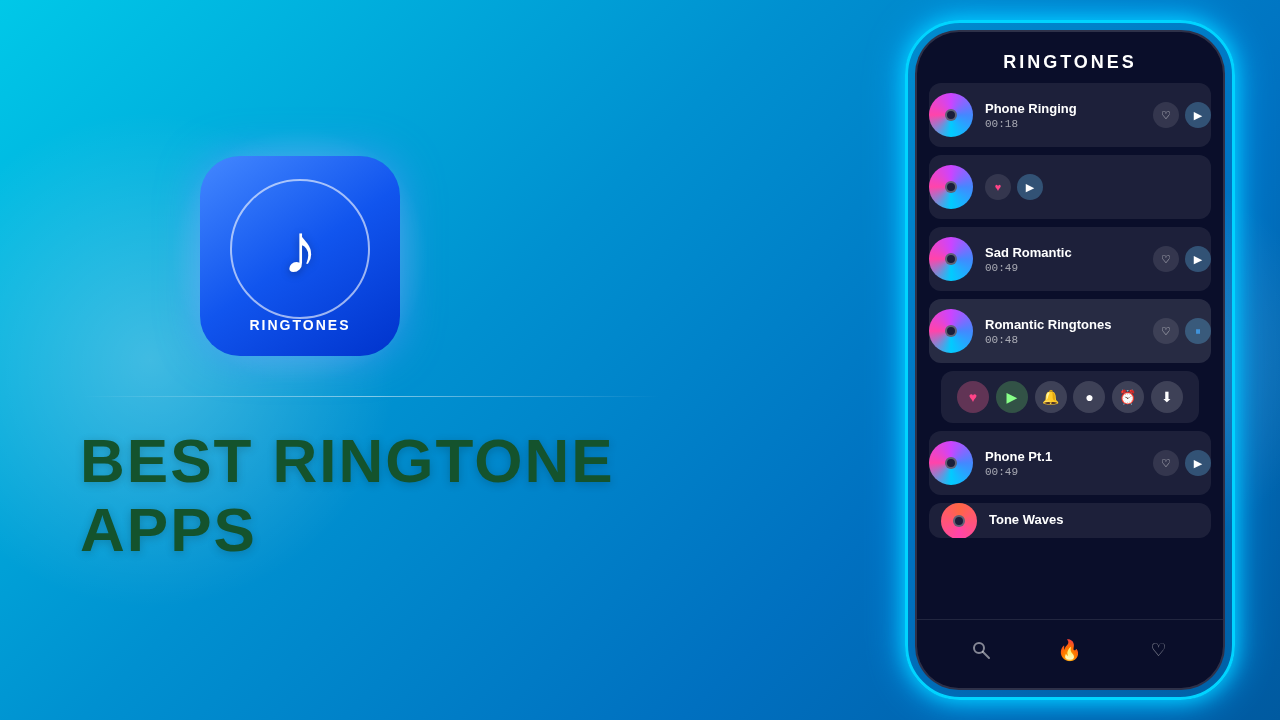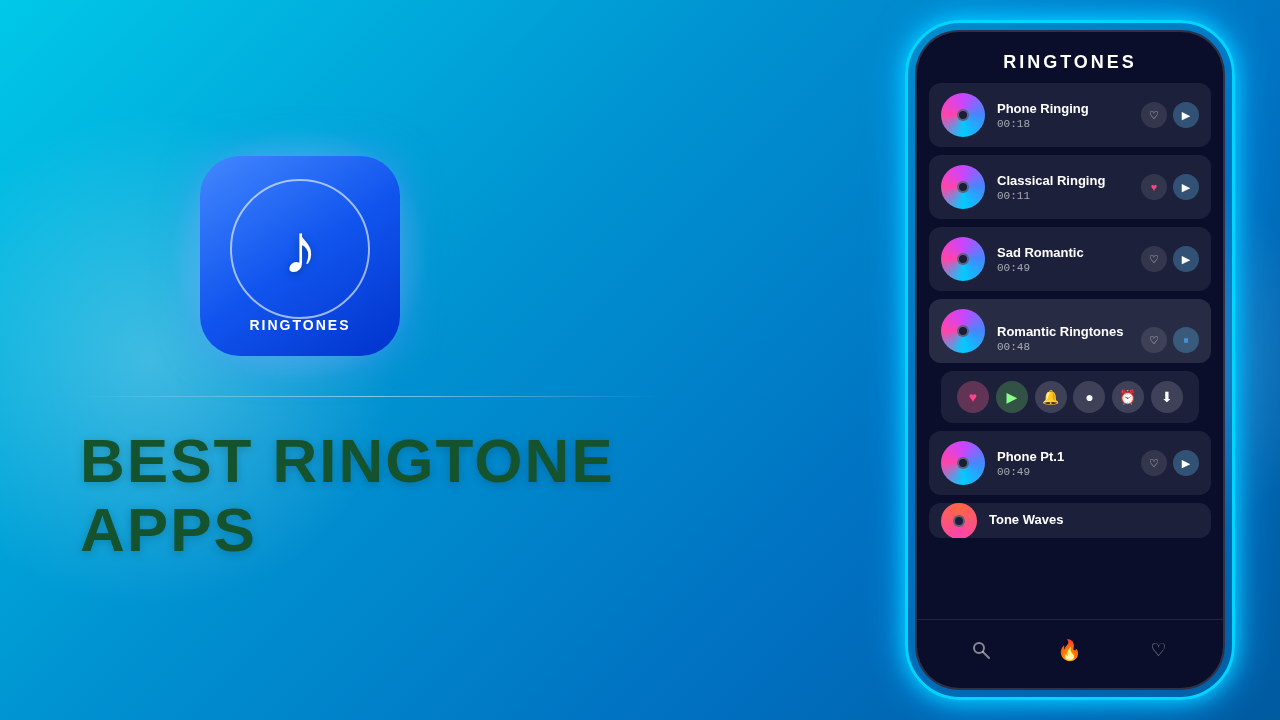--- a/index.html
+++ b/index.html
@@ -208,28 +208,27 @@
       flex: 1;
       overflow: hidden;
       padding: 0 12px;
     }
 
     .ringtone-item {
       display: flex;
       align-items: center;
       background: rgba(255,255,255,0.08);
       border-radius: 12px;
-      padding: 10px 12px;
+      padding: 10px 0;
       margin-bottom: 8px;
       cursor: pointer;
     }
 
     .ringtone-item.active {
       background: rgba(255,255,255,0.12);
-      align-items: flex-end;
     }
 
     
     .vinyl-disc {
       width: 44px;
       height: 44px;
       border-radius: 50%;
       background: conic-gradient(#cc44ff, #4488ff, #00ccff, #ff44aa, #cc44ff);
       display: flex;
       align-items: center;
@@ -418,24 +417,20 @@
             <div class="ringtone-actions">
               <button class="action-btn">♡</button>
               <button class="action-btn play-active">▶</button>
             </div>
           </div>
 
           <div class="ringtone-item">
             <div class="vinyl-disc">
               <div class="vinyl-center"></div>
             </div>
-            <div class="ringtone-info">
-              <div class="ringtone-name">Classical Ringing</div>
-              <div class="ringtone-duration">00:11</div>
-            </div>
             <div class="ringtone-actions">
               <button class="action-btn heart-active">♥</button>
               <button class="action-btn play-active">▶</button>
             </div>
           </div>
 
           <div class="ringtone-item">
             <div class="vinyl-disc">
               <div class="vinyl-center"></div>
             </div>

